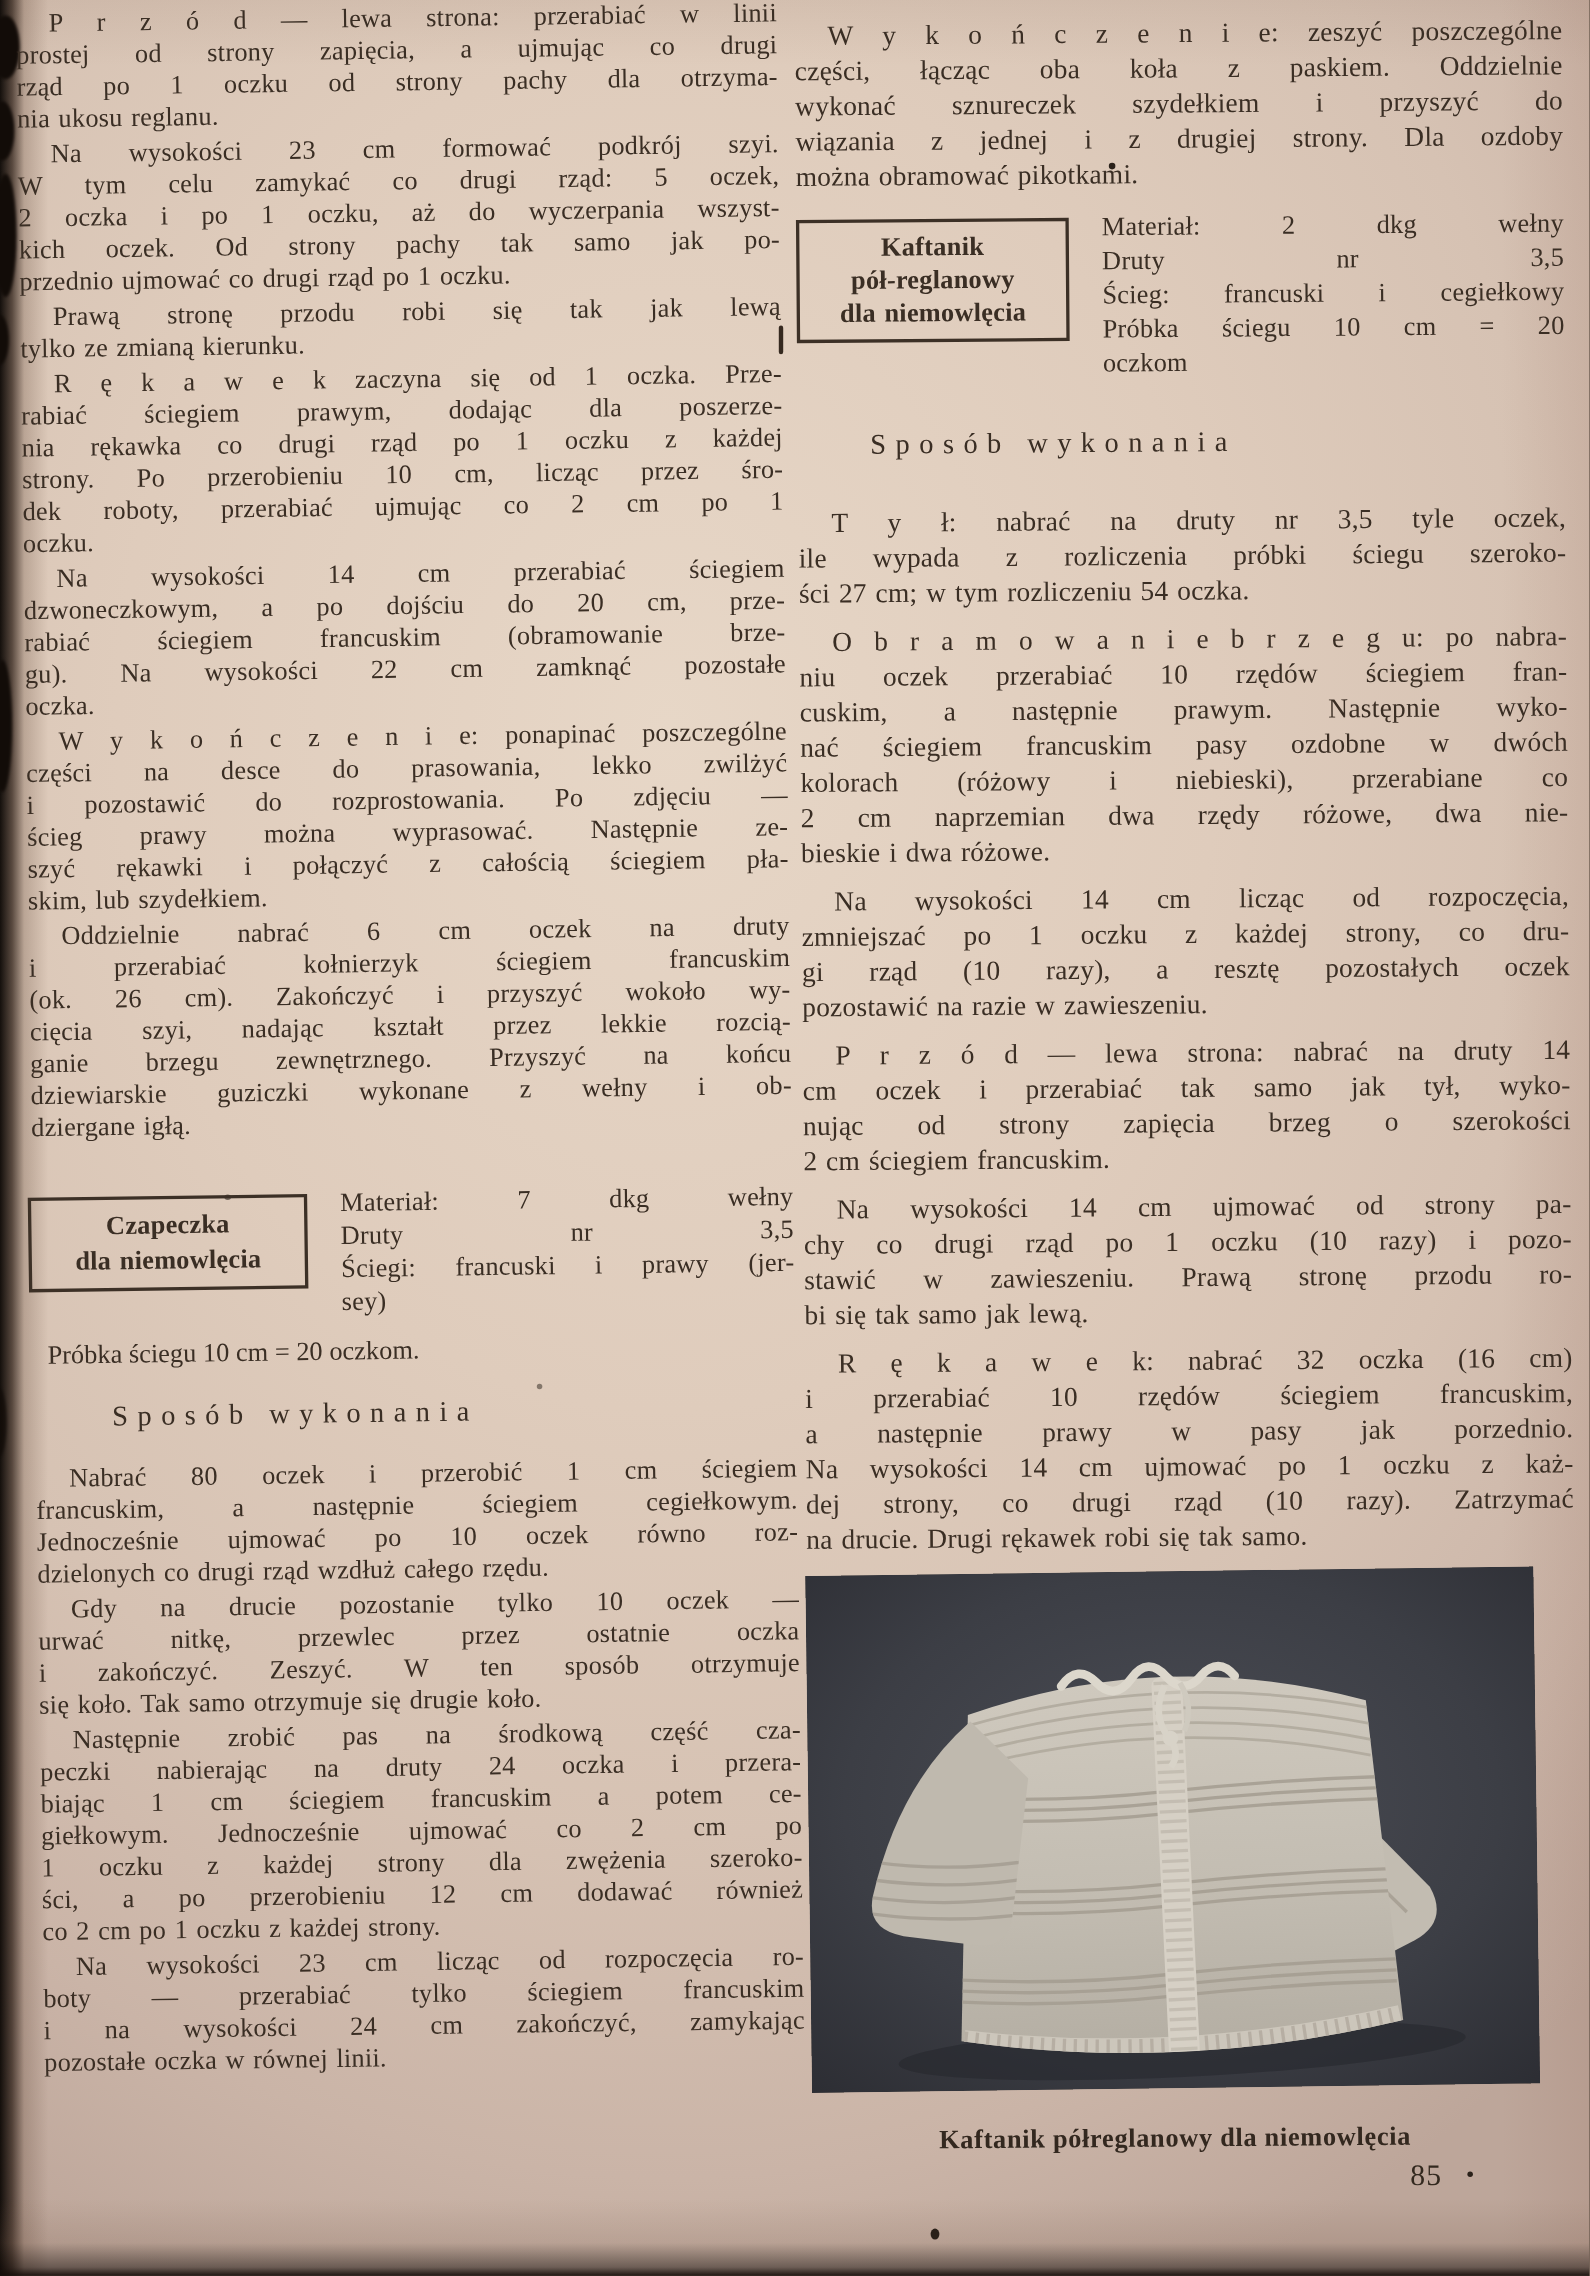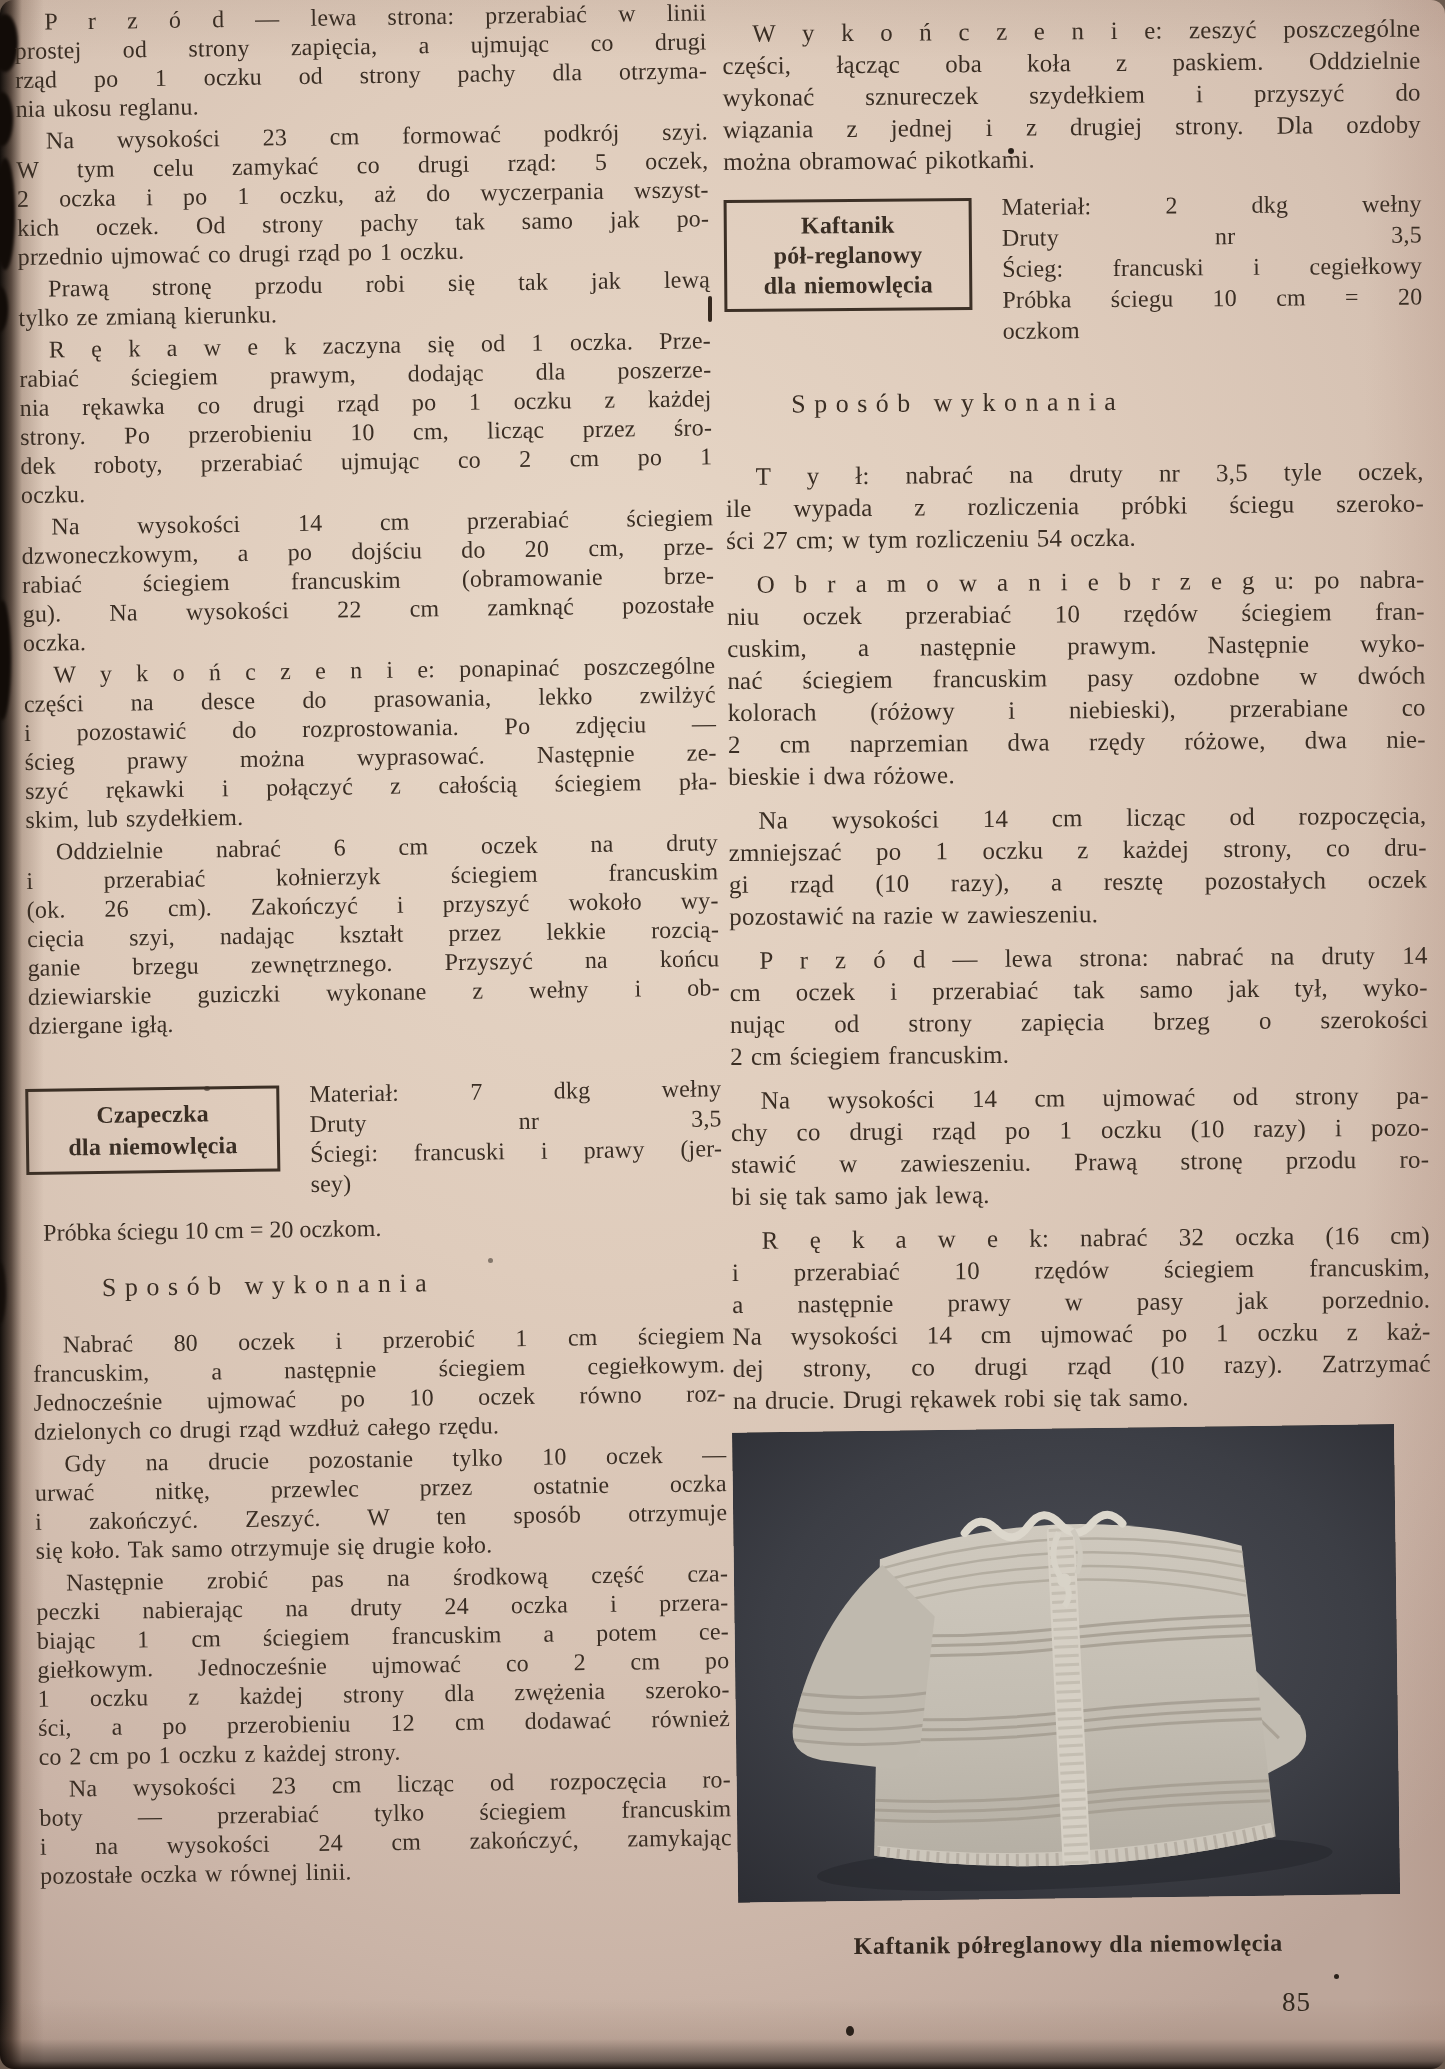--- a/index.html
+++ b/index.html
@@ -6,21 +6,20 @@
   .screen{
     position:relative;width:1445px;height:2069px;overflow:hidden;
     font-family:"Liberation Serif","DejaVu Serif",serif;
     color:#3a2e24;
     background:
       linear-gradient(to top, rgba(22,14,10,.95) 0px, rgba(22,14,10,.5) 8px, rgba(110,82,66,.16) 30px, rgba(0,0,0,0) 70px),
       linear-gradient(to right, rgba(12,8,5,.96) 0px, rgba(38,24,16,.72) 11px, rgba(88,62,46,.26) 22px, rgba(0,0,0,0) 44px),
       linear-gradient(to left, rgba(150,108,92,.16) 0px, rgba(0,0,0,0) 80px),
       linear-gradient(to bottom, rgba(120,88,72,.10) 0px, rgba(0,0,0,0) 60px),
       radial-gradient(1250px 1550px at 42% 32%, #e7d7c7 0%, #dfccbc 40%, #d6c2b3 65%, #cab4a7 85%, #bda69a 100%);
-    border-radius: 14px;
   }
   
   .col{position:absolute;top:0;}
   .col-left{left:14px;width:692px;transform:rotate(-0.8deg);transform-origin:0 0;}
   .col-right{left:722px;width:698px;transform:rotate(-0.45deg);transform-origin:0 0;}
   .col-left{font-size:24px;line-height:29px;}
   .col-right{font-size:25px;line-height:32px;}
   .para{margin:0 0 3px 0;}
   .col-right .para{margin:0 0 12px 0;}
   .col-right .paras-top .para{margin-top:18px;}
@@ -43,21 +42,21 @@
   .gauge{margin:16px 0 0 0;text-indent:12px;font-size:24px;}
   .section-heading{margin:26px 0 0 70px;font-size:26px;font-weight:normal;white-space:pre;letter-spacing:1px;}
   .col-right .section-heading{margin:40px 0 0 66px;}
   .col-left .paras-bottom{margin-top:28px;}
   .col-right .paras-bottom{margin-top:40px;}
   
   .photo{margin:14px 0 0 0;width:662px;height:470px;position:relative;
          box-shadow:inset 0 0 28px rgba(0,0,0,.55);transform:rotate(-0.3deg);}
   .photo svg{display:block;width:100%;height:100%;}
   .caption{margin-top:30px;width:662px;text-align:center;font-weight:bold;font-size:24px;letter-spacing:.6px;color:#33281f;}
-  .page-number{position:absolute;left:1282px;top:1962px;font-size:27px;color:#33291f;letter-spacing:1px;margin-top:25px;}
+  .page-number{position:absolute;left:1282px;top:1962px;font-size:27px;color:#33291f;letter-spacing:1px;}
   
   .blob{position:absolute;background:#120c08;border-radius:50%;filter:blur(1.5px);}
   .speck{position:absolute;background:#2a211a;border-radius:50%;}
   .gutter-mark{position:absolute;background:#35291f;border-radius:2px;}
 </style>
 </head>
 <body>
 
 <div class="screen">
 

